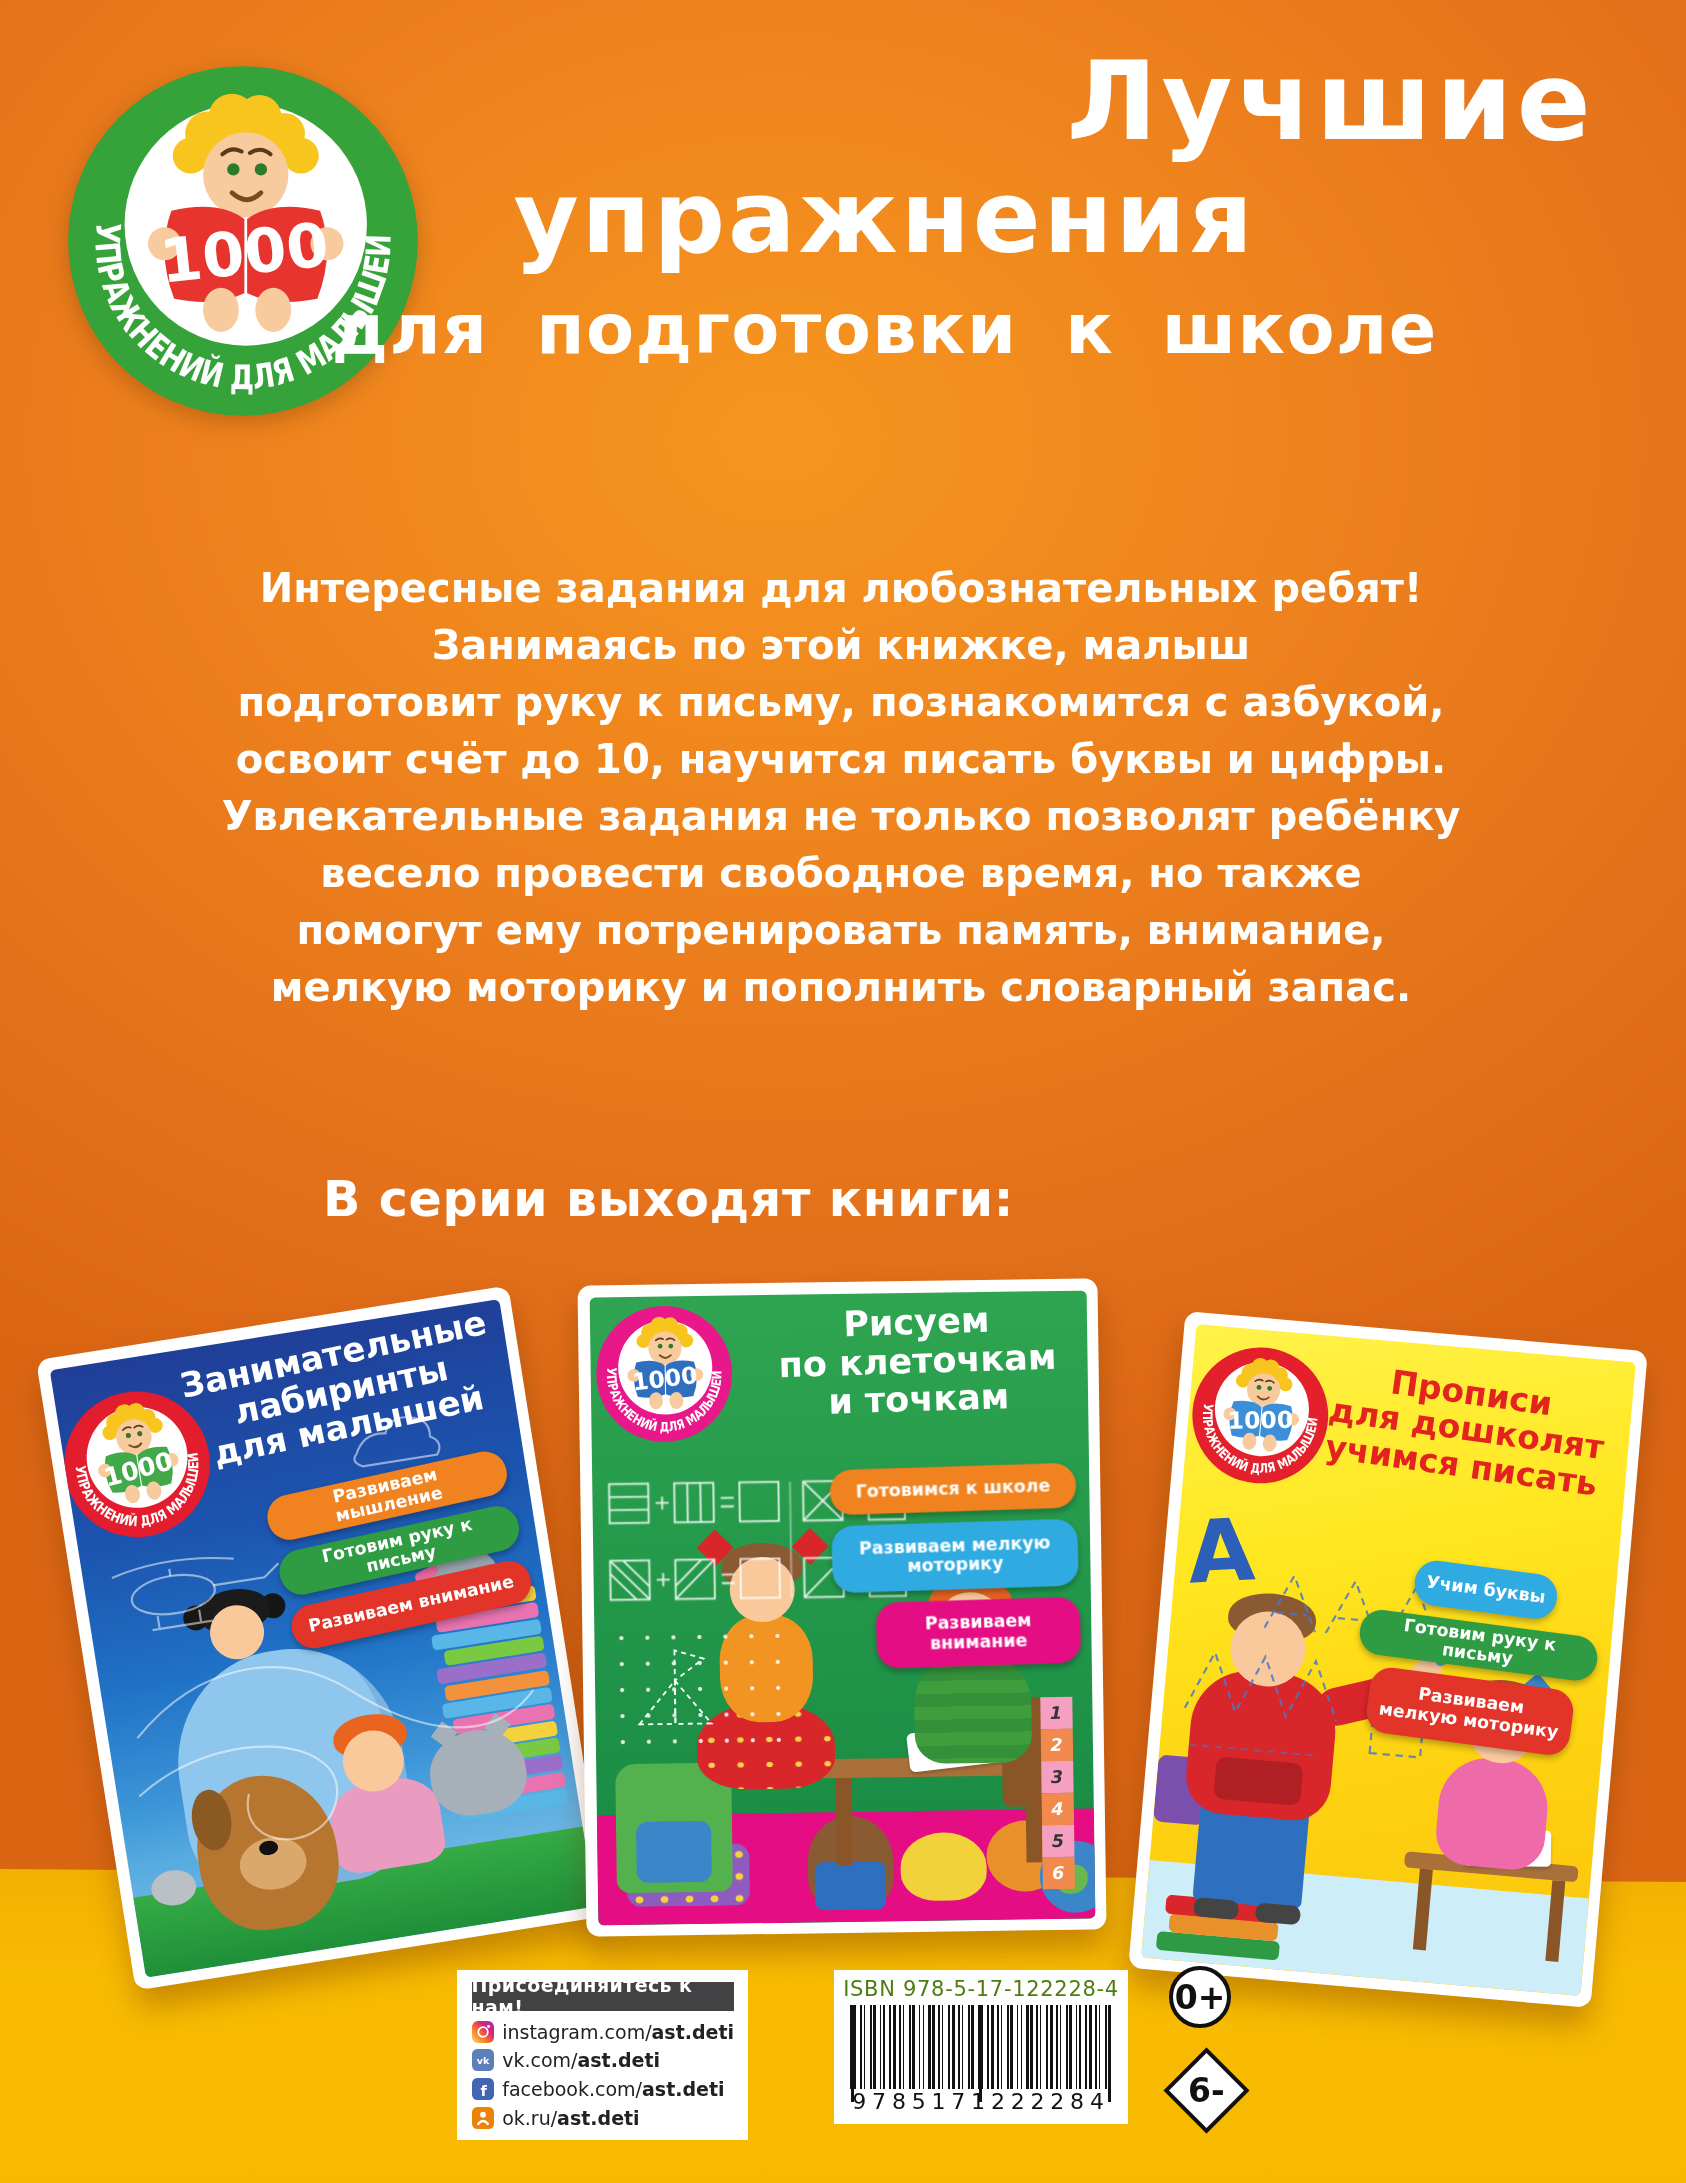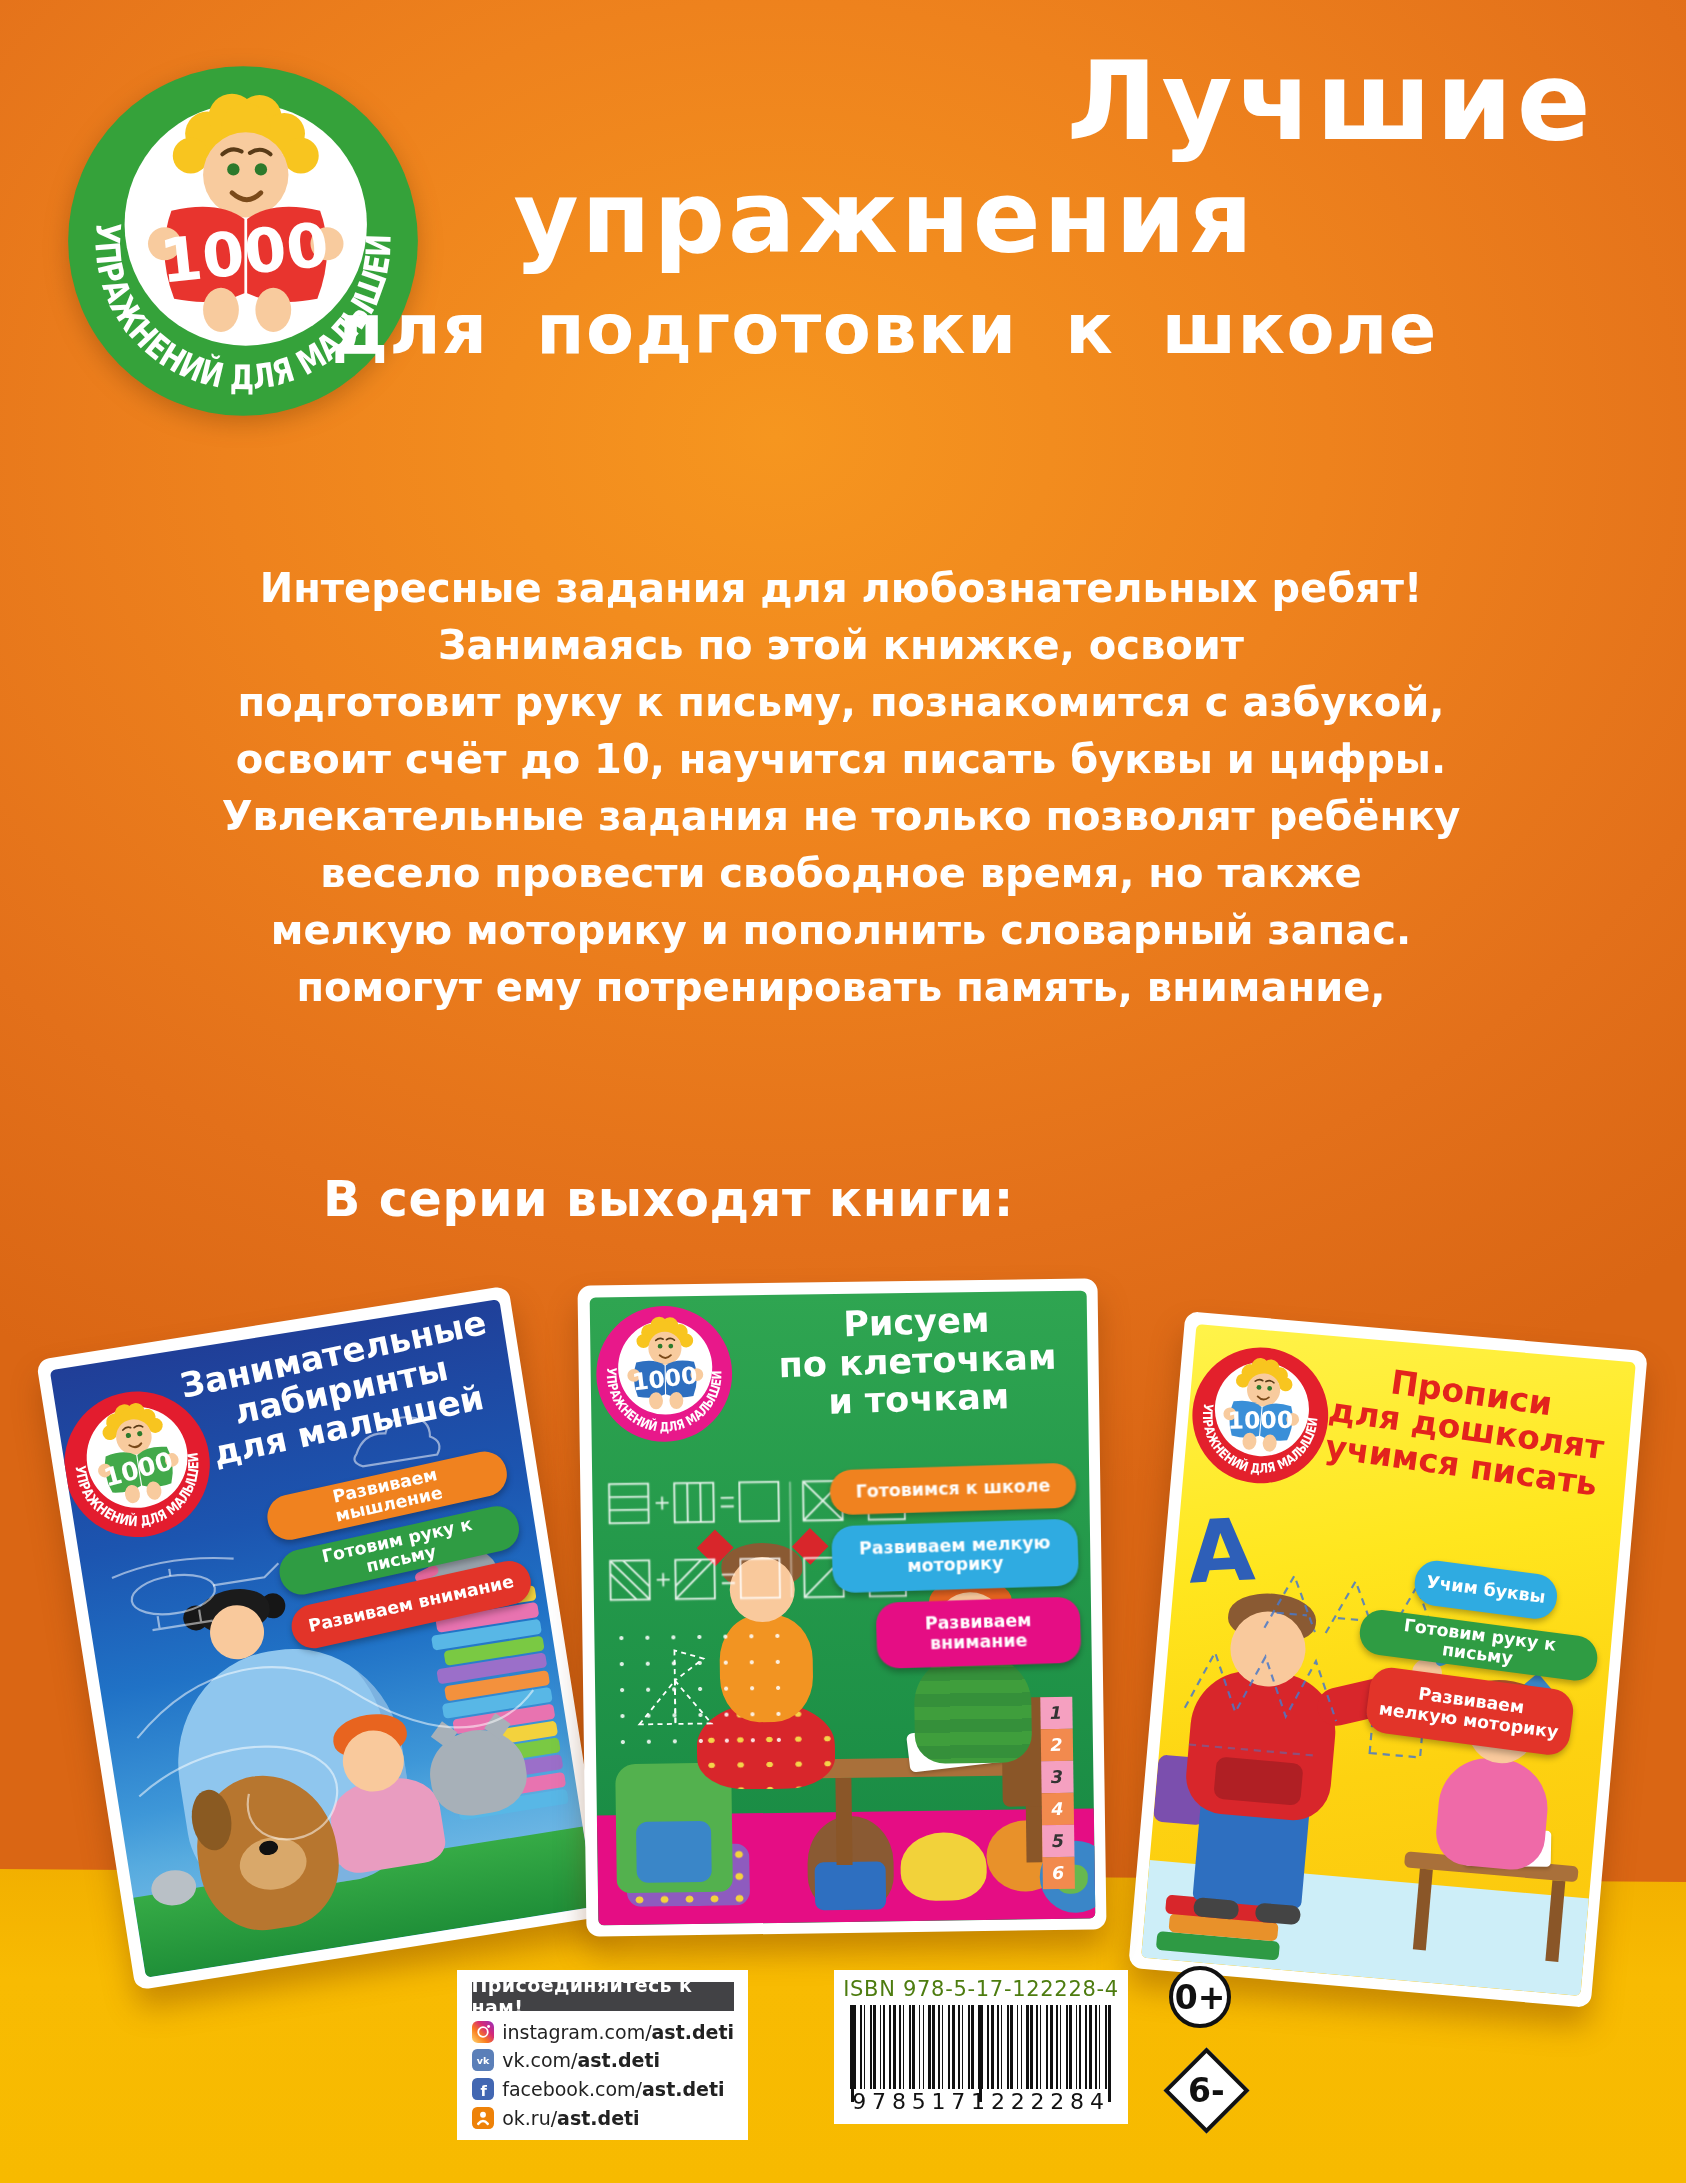--- a/index.html
+++ b/index.html
@@ -138,27 +138,27 @@
 </div>
 
   <div id="title">
     <div class="t1">Лучшие</div>
     <div class="t2">упражнения</div>
     <div class="t3">для подготовки к школе</div>
   </div>
 
   <div id="intro">
     <div>Интересные задания для любознательных ребят!</div>
-    <div>Занимаясь по этой книжке, освоит</div>
+    <div>Занимаясь по этой книжке, малыш</div>
     <div>подготовит руку к письму, познакомится с азбукой,</div>
     <div>освоит счёт до 10, научится писать буквы и цифры.</div>
     <div>Увлекательные задания не только позволят ребёнку</div>
     <div>весело провести свободное время, но также</div>
+    <div>помогут ему потренировать память, внимание,</div>
     <div>мелкую моторику и пополнить словарный запас.</div>
-    <div>помогут ему потренировать память, внимание,</div>
   </div>
 
   <div id="series-heading">В серии выходят книги:</div>
 
   <div id="book1" class="book">
     <div class="cover c1">
       <svg class="scrib" viewBox="0 0 628 848" style="left:0;top:0;width:455px;height:615px">
         <g fill="none" stroke="rgba(255,255,255,.52)" stroke-width="3">
           <ellipse cx="120" cy="332" rx="58" ry="26"></ellipse>
           <path d="M 176 328 h 72 l 22 -16"></path>

